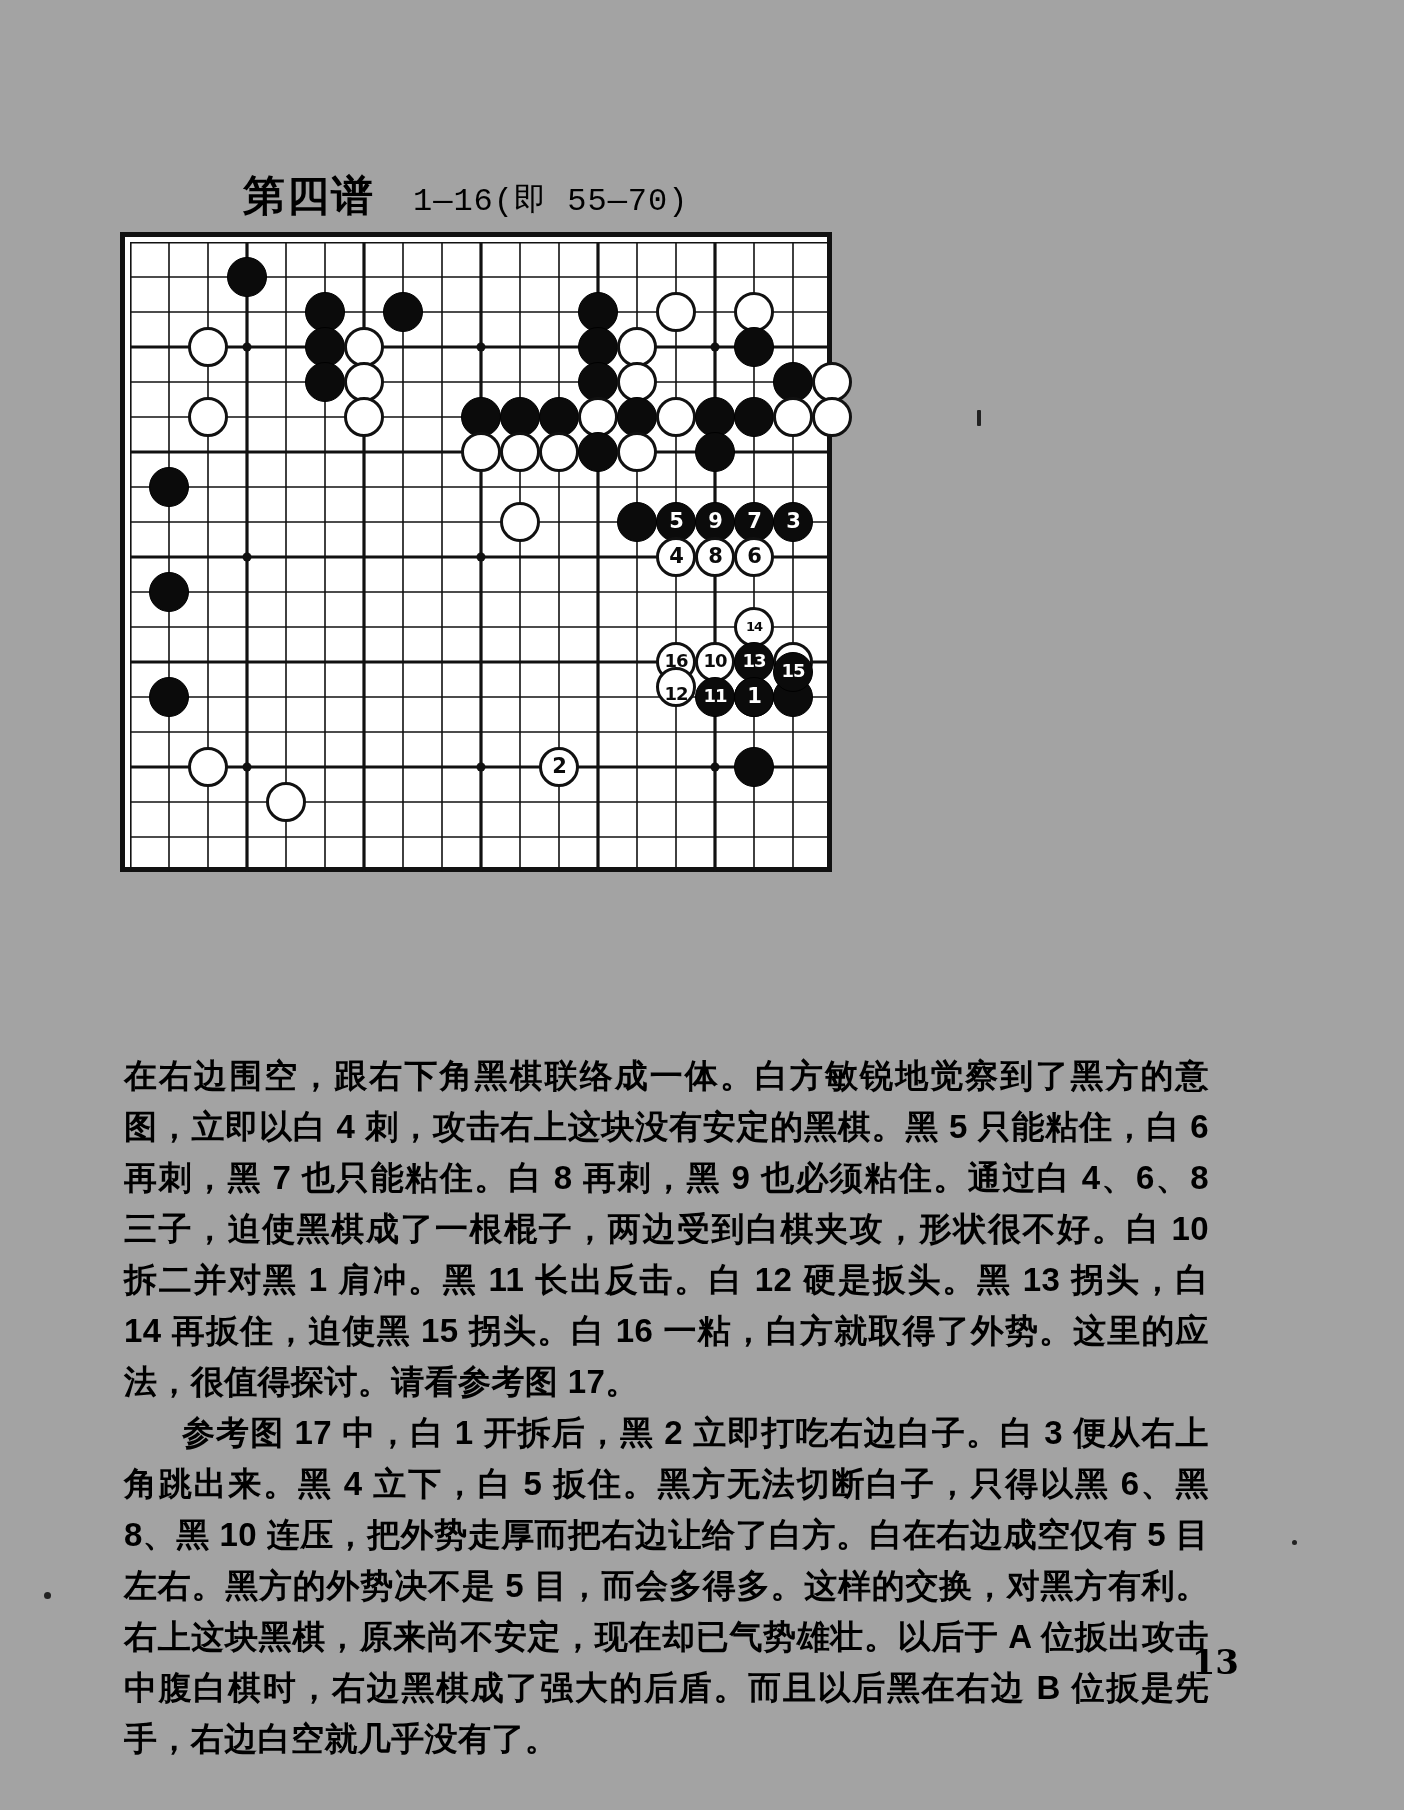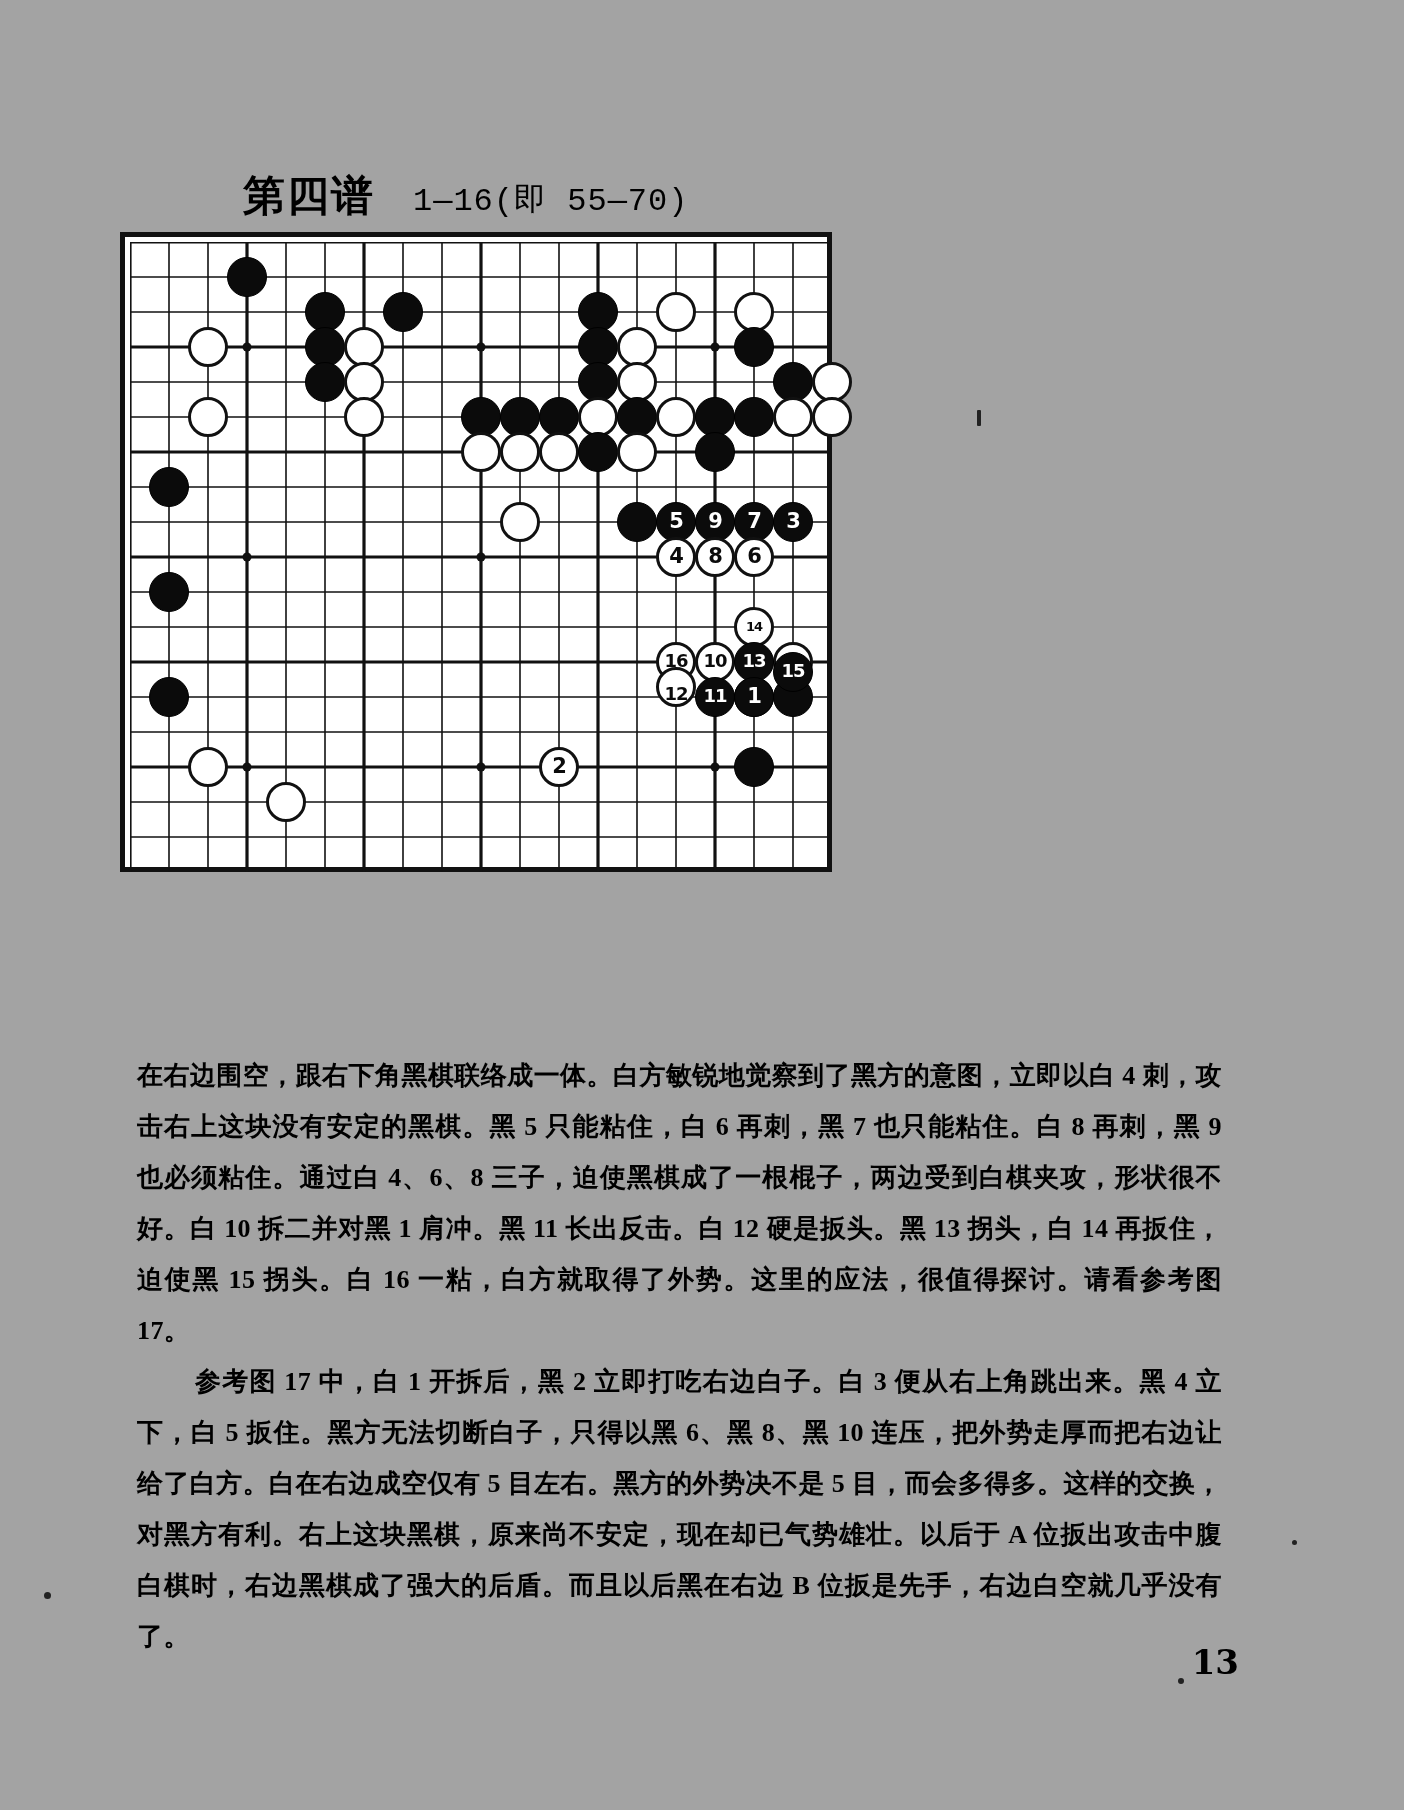--- a/index.html
+++ b/index.html
@@ -66,28 +66,28 @@
     line-height:46px;
     letter-spacing:1px;
     text-align:justify;
     font-weight:bold;
     font-family:"DejaVu Sans","Liberation Sans",sans-serif;
     word-break:break-all;
     text-indent:54px;
   }
   
   .body-text{
-    position:absolute;left:137px;top:1050px;
+    position:absolute;left:124px;top:1050px;
     width:1085px;
-    font-size:26px;
+    font-size:33px;
     line-height:51px;
     letter-spacing:0.4px;
     text-align:justify;
     font-weight:bold;
-    font-family:Liberation Serif, serif;
+    font-family:Liberation Sans, sans-serif;
   }
   .body-text p{margin:0;}
   .body-text p.indent{text-indent:58px;}
   .bold-ref{font-weight:bold;}
   
   .page-number{
     position:absolute;right:165px;bottom:128px;
     font-size:34px;font-weight:bold;
     font-family:"DejaVu Serif","Liberation Serif",serif;
   }

